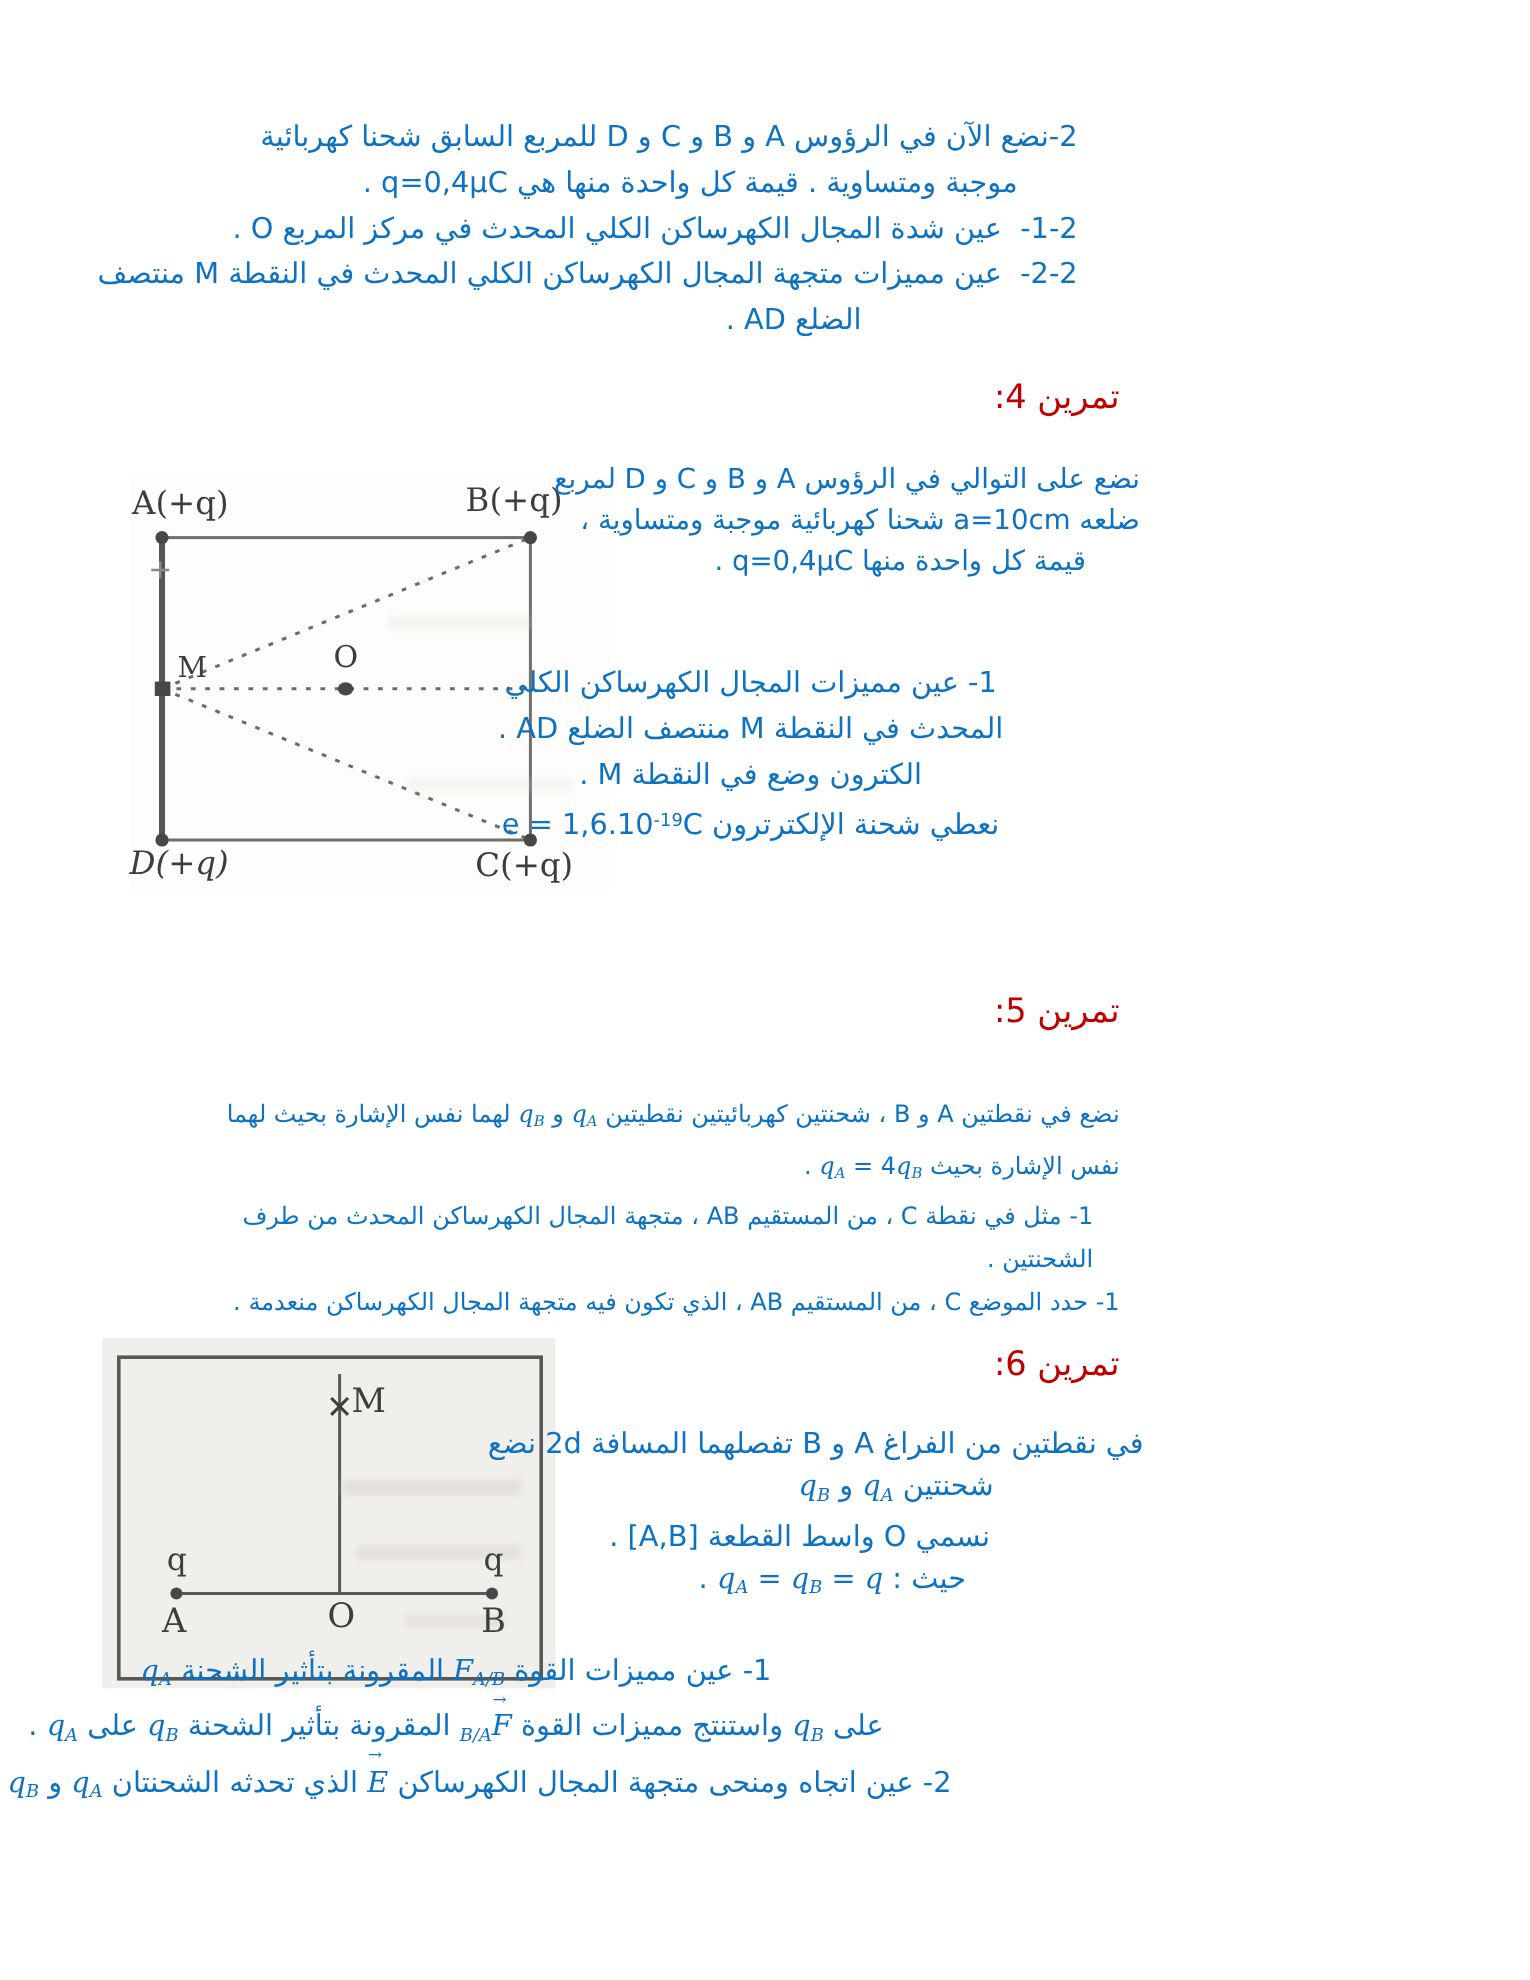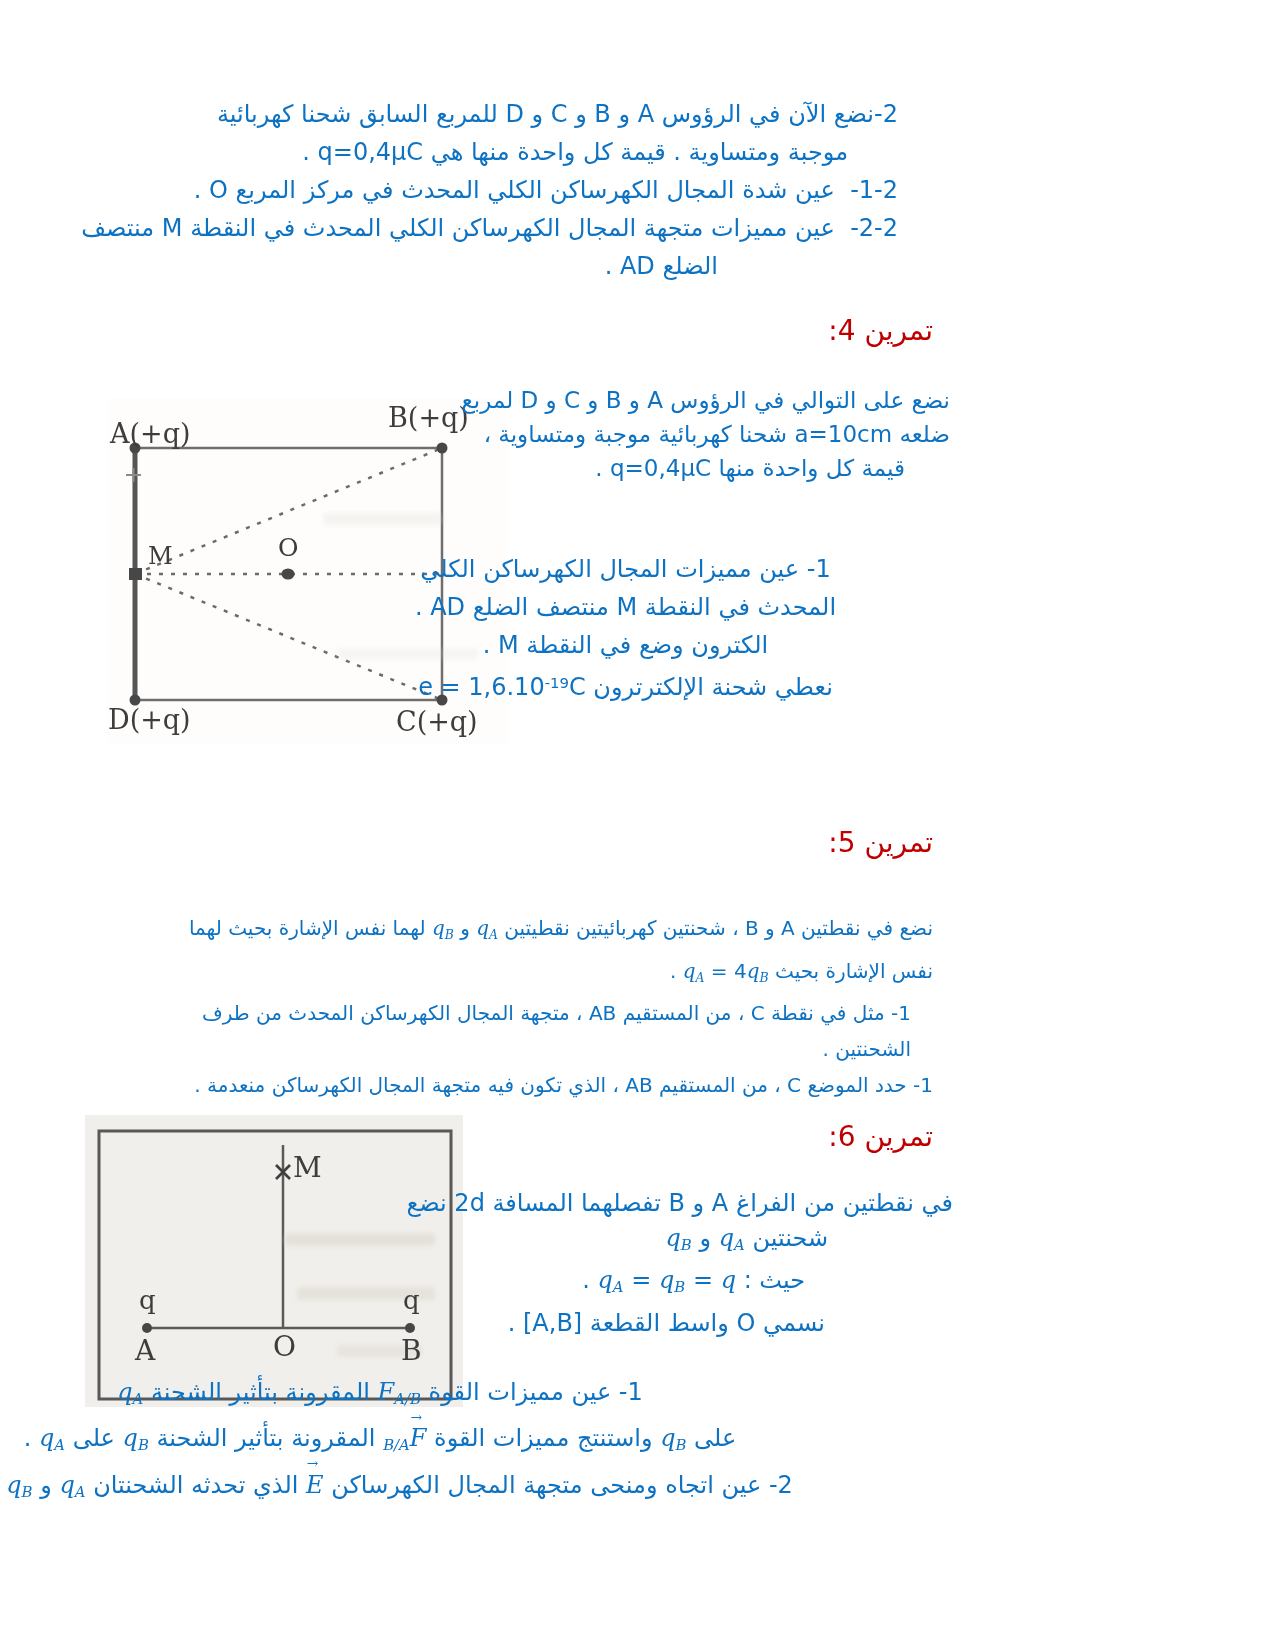--- a/index.html
+++ b/index.html
@@ -79,23 +79,23 @@
       <line x1="27" y1="176" x2="334" y2="302" class="dash"></line>
       <line x1="18" y1="77" x2="33" y2="77" class="tick"></line>
       <line x1="25.5" y1="70" x2="25.5" y2="84" class="tick"></line>
       <circle cx="27" cy="50" r="5.5" class="dot"></circle>
       <circle cx="334" cy="50" r="5.5" class="dot"></circle>
       <circle cx="27" cy="302" r="5.5" class="dot"></circle>
       <circle cx="334" cy="302" r="5.5" class="dot"></circle>
       <ellipse cx="180" cy="176" rx="6.5" ry="5.5" class="dot"></ellipse>
       <rect x="21" y="170" width="13" height="12" class="dot"></rect>
     </svg>
-    <div class="figlabel" style="left:2px;top:20px;font-size:27px;">A(+q)</div>
+    <div class="figlabel" style="left:2px;top:6px;font-size:27px;">A(+q)</div>
     <div class="figlabel" style="left:280px;top:4px;font-size:27px;">B(+q)</div>
-    <div class="figlabel" style="left:0px;top:306px;font-size:27px;">D(+q)</div>
+    <div class="figlabel" style="left:0px;top:306px;font-size:27px;font-style:italic;">D(+q)</div>
     <div class="figlabel" style="left:288px;top:308px;font-size:27px;">C(+q)</div>
     <div class="figlabel" style="left:40px;top:144px;font-size:24px;">M</div>
     <div class="figlabel" style="left:170px;top:135px;font-size:25px;">O</div>
   </div>
 
   <div id="ex4-intro" class="tblock">
     <div class="line">نضع على التوالي في الرؤوس A و B و C و D لمربع</div>
     <div class="line">ضلعه a=10cm شحنا كهربائية موجبة ومتساوية ،</div>
     <div class="line mr95">قيمة كل واحدة منها q=0,4μC .</div>
   </div>
@@ -136,22 +136,22 @@
     <div class="figlabel" style="left:54px;top:170px;font-size:26px;">q</div>
     <div class="figlabel" style="left:318px;top:170px;font-size:26px;">q</div>
     <div class="figlabel" style="left:50px;top:219px;font-size:28px;">A</div>
     <div class="figlabel" style="left:188px;top:215px;font-size:28px;">O</div>
     <div class="figlabel" style="left:316px;top:219px;font-size:28px;">B</div>
   </div>
 
   <div id="ex6-intro" class="tblock">
     <div class="line">في نقطتين من الفراغ A و B تفصلهما المسافة 2d نضع</div>
     <div class="line mr125">شحنتين <i class="m">q<sub>A</sub></i> و <i class="m">q<sub>B</sub></i></div>
+    <div class="line mr128">نسمي O واسط القطعة [A,B] .</div>
     <div class="line mr148">حيث : <span dir="ltr"><i class="m">q<sub>A</sub></i> = <i class="m">q<sub>B</sub></i> = <i class="m">q</i></span> .</div>
-    <div class="line mr128">نسمي O واسط القطعة [A,B] .</div>
   </div>
 
   <div id="ex6-q" class="tblock">
     <div class="line">1- عين مميزات القوة <i class="m">F<sub>A/B</sub></i> المقرونة بتأثير الشحنة <i class="m">q<sub>A</sub></i></div>
     <div class="line">على <i class="m">q<sub>B</sub></i> واستنتج مميزات القوة <i class="m"><span class="vec">F</span><sub>B/A</sub></i> المقرونة بتأثير الشحنة <i class="m">q<sub>B</sub></i> على <i class="m">q<sub>A</sub></i> .</div>
     <div class="line">2- عين اتجاه ومنحى متجهة المجال الكهرساكن <i class="m"><span class="vec">E</span></i> الذي تحدثه الشحنتان <i class="m">q<sub>A</sub></i> و <i class="m">q<sub>B</sub></i> في</div>
   </div>
 
 </div>
 

